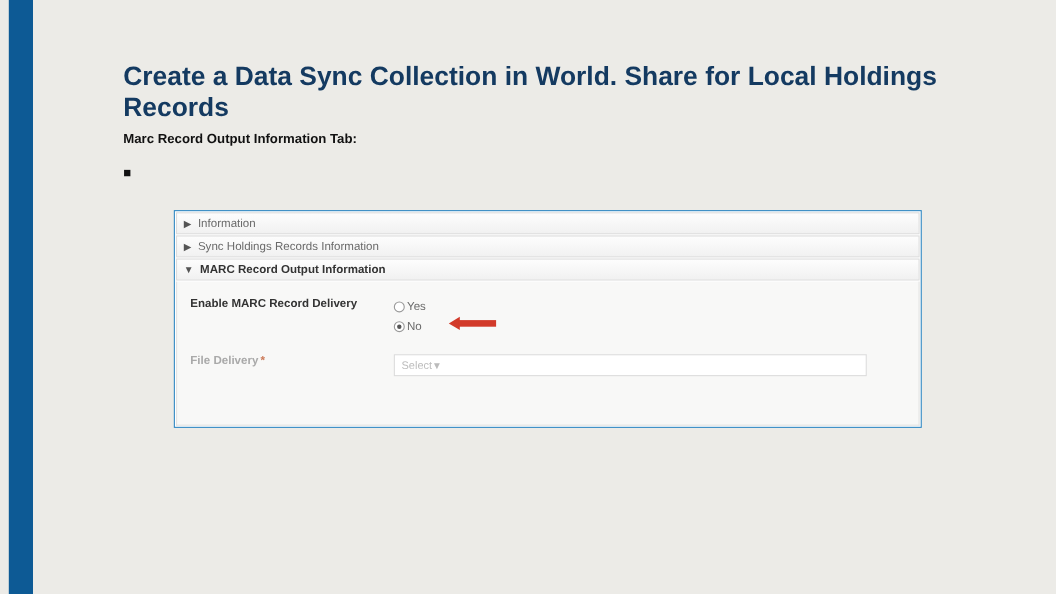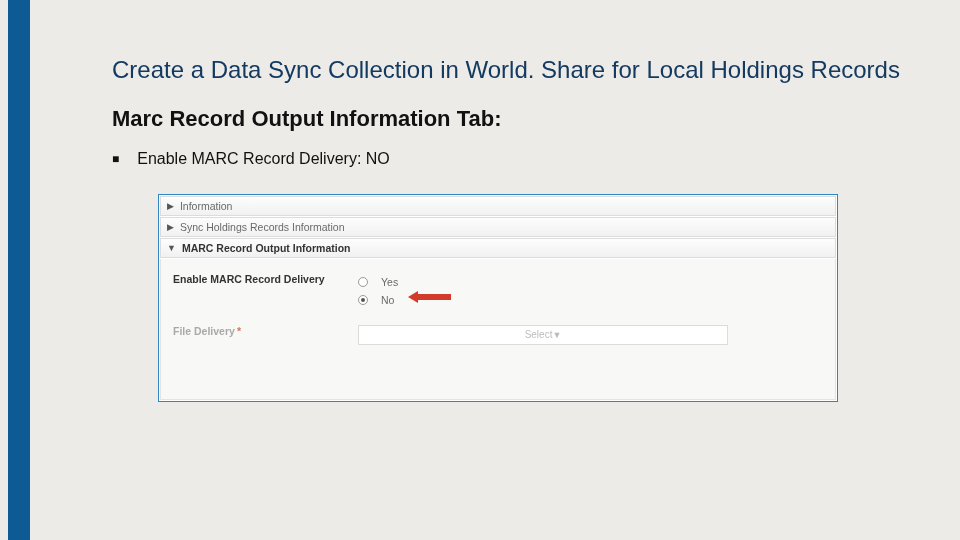--- a/index.html
+++ b/index.html
@@ -16,27 +16,27 @@
     width: 22px; height: 540px;
     background: #0d5a95;
   }
   .content {
     position: absolute;
     left: 112px; top: 56px;
     width: 790px;
   }
   .title {
     font-size: 24px;
-    font-weight: 400;
+    font-weight: 700;
     color: #143a61;
     line-height: 1.15;
-    margin-bottom: 22px;
+    margin-bottom: 8px;
   }
   .subtitle {
-    font-size: 22px;
+    font-size: 12px;
     font-weight: 700;
     color: #111;
     margin-bottom: 18px;
   }
   .bullet-row {
     display: flex;
     align-items: baseline;
     gap: 18px;
     font-size: 16px;
     color: #111;
@@ -74,21 +74,21 @@
   .tri-icon {
     display: inline-block;
     margin-right: 6px;
     color: #555;
     font-size: 9px;
   }
   .panel-body {
     background: #f8f8f7;
     border: 1px solid #e3e3e3;
     border-top: none;
-    padding: 14px 12px 38px 12px;
+    padding: 14px 12px 28px 12px;
   }
   .form-row {
     display: flex;
     align-items: flex-start;
     margin-bottom: 16px;
   }
   .form-label {
     width: 185px;
     font-size: 10.5px;
     font-weight: 700;
@@ -100,21 +100,21 @@
   }
   .req-star { color: #cc7b5a; margin-left: 2px; }
   .radio-col {
     font-size: 10.5px;
     color: #6a6a6a;
     position: relative;
   }
   .radio-opt {
     display: flex;
     align-items: center;
-    gap: 13px;
+    gap: 2px;
     height: 18px;
   }
   .radio-circle {
     width: 10px; height: 10px;
     border: 1px solid #9a9a9a;
     border-radius: 50%;
     display: inline-flex;
     align-items: center;
     justify-content: center;
     background: #fff;
@@ -137,48 +137,47 @@
   }
   .arrow-head {
     position: absolute;
     left: 0; top: 0;
     width: 0; height: 0;
     border-top: 6px solid transparent;
     border-bottom: 6px solid transparent;
     border-right: 10px solid #d23a2a;
   }
   .select-box {
-    width: 370px;
+    width: 430px;
     height: 20px;
     background: #fff;
     border: 1px solid #dcdcdc;
     font-size: 10px;
     color: #bdbdbd;
     display: flex;
     align-items: center;
-    justify-content: center;
+    justify-content: flex-start;
     padding: 0 6px;
   }
   .select-caret {
     color: #bbb;
     font-size: 9px;
   }
 </style>
 </head>
 <body>
 
 <div class="accent-bar"></div>
 
 <div class="content">
   <h1 class="title">Create a Data Sync Collection in World. Share for Local Holdings Records</h1>
   <div class="subtitle">Marc Record Output Information Tab:</div>
 
   <div class="bullet-row">
     <span class="bullet-square">■</span>
-    <span>Enable MARC Record Delivery: NO</span>
   </div>
 
   <div class="screenshot-box">
 
     <div class="panel-header">
       <span class="tri-icon">▶</span>
       <span>Information</span>
     </div>
 
     <div class="panel-header">

